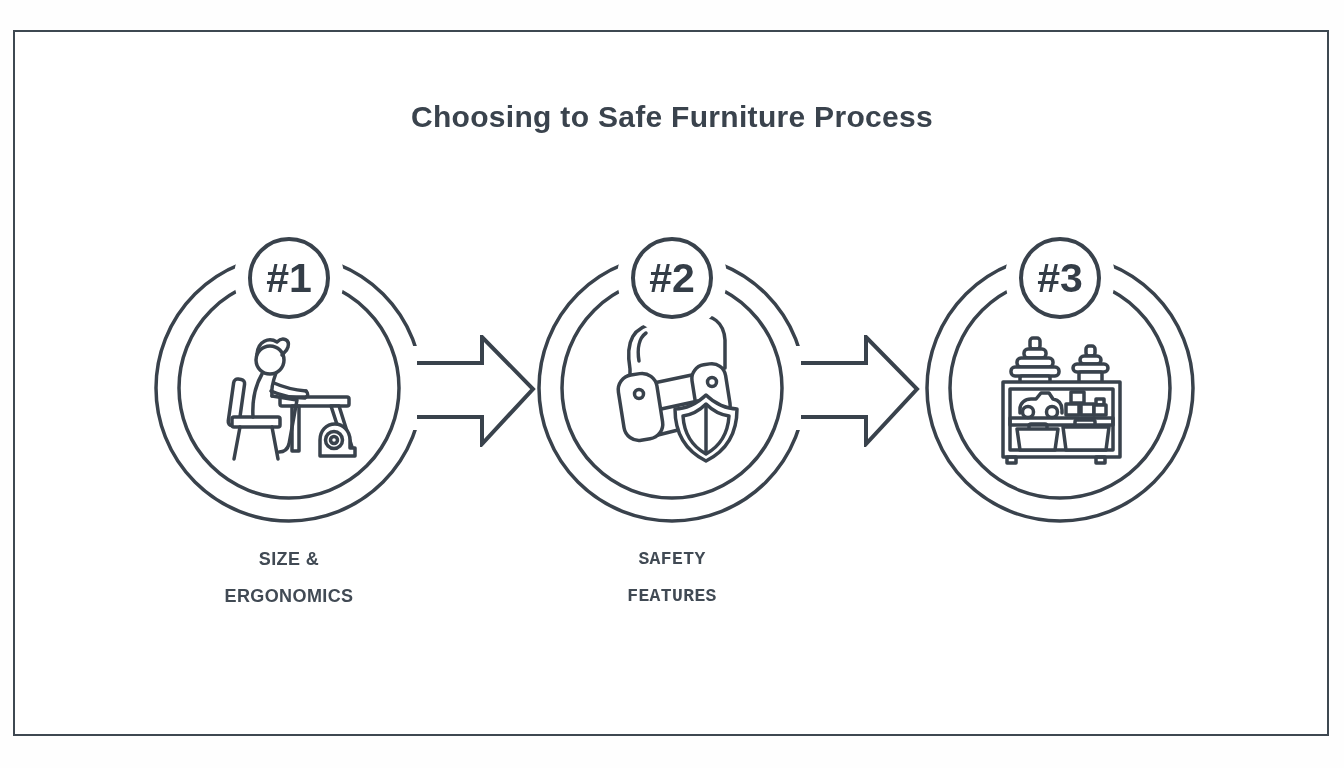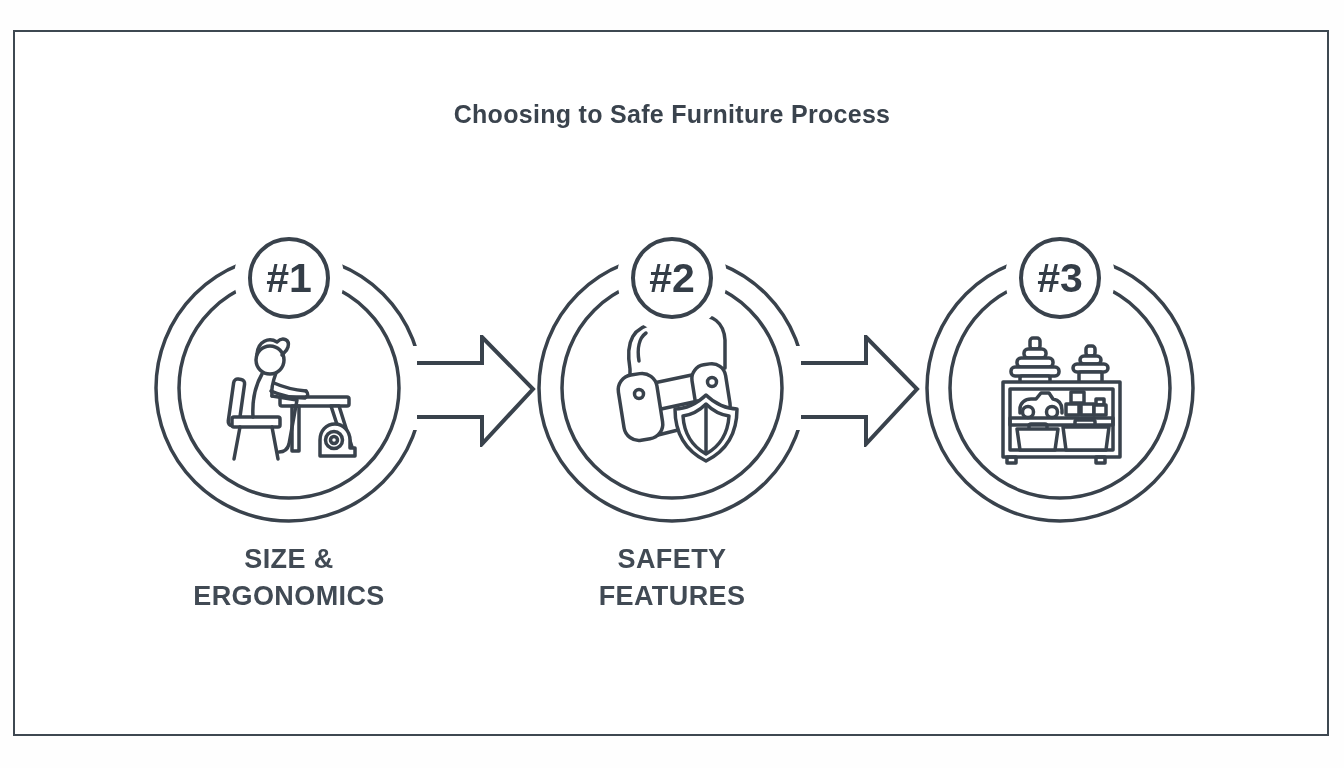--- a/index.html
+++ b/index.html
@@ -17,21 +17,21 @@
     left: 13px; top: 30px;
     width: 1316px; height: 706px;
     border: 2px solid #3e4851;
     background: #ffffff;
   }
   .title {
     position: absolute;
     top: 100px; left: 0;
     width: 100%;
     text-align: center;
-    font-size: 25px;
+    font-size: 30px;
     font-weight: bold;
     letter-spacing: 0.3px;
     color: #3a434d;
   }
   .step { position: absolute; top: 228px; width: 300px; height: 300px; }
   .step-1 { left: 139px; }
   .step-2 { left: 522px; }
   .step-3 { left: 910px; }
   .step svg { display: block; }
 
@@ -51,29 +51,29 @@
   .arrow { position: absolute; top: 335px; }
   .arrow-1 { left: 416px; }
   .arrow-2 { left: 800px; }
   .arrow path { fill: #ffffff; stroke: #39424c; stroke-width: 4px; stroke-linejoin: miter; }
 
   .step-label {
     position: absolute;
     top: 541px;
     width: 300px;
     text-align: center;
-    font-size: 27px;
+    font-size: 18px;
     font-weight: bold;
     line-height: 37px;
     letter-spacing: 0.4px;
     color: #414a54;
     white-space: pre-line;
   }
   .label-1 { left: 139px; }
-  .label-2 { left: 522px; }
+  .label-2 { left: 522px; font-family: Liberation Mono, monospace; }
   .label-3 { left: 910px; }
 </style>
 </head>
 <body>
 
 <div class="canvas">
   <div class="frame"></div>
 
   <div class="title">Choosing to Safe Furniture Process</div>
 

